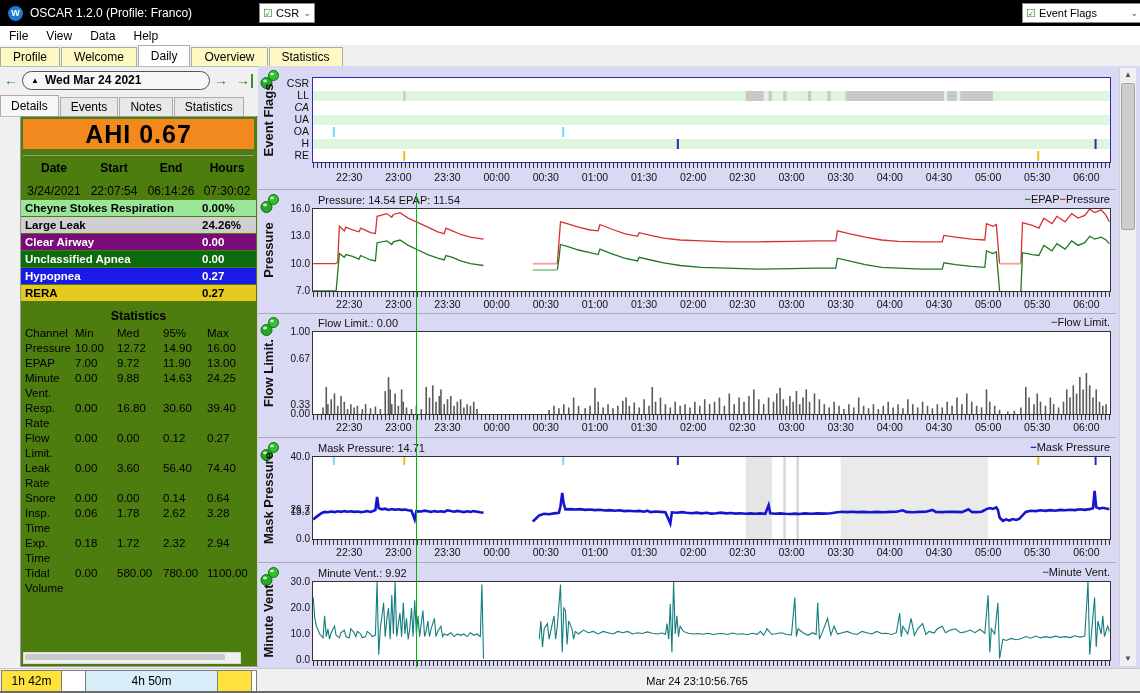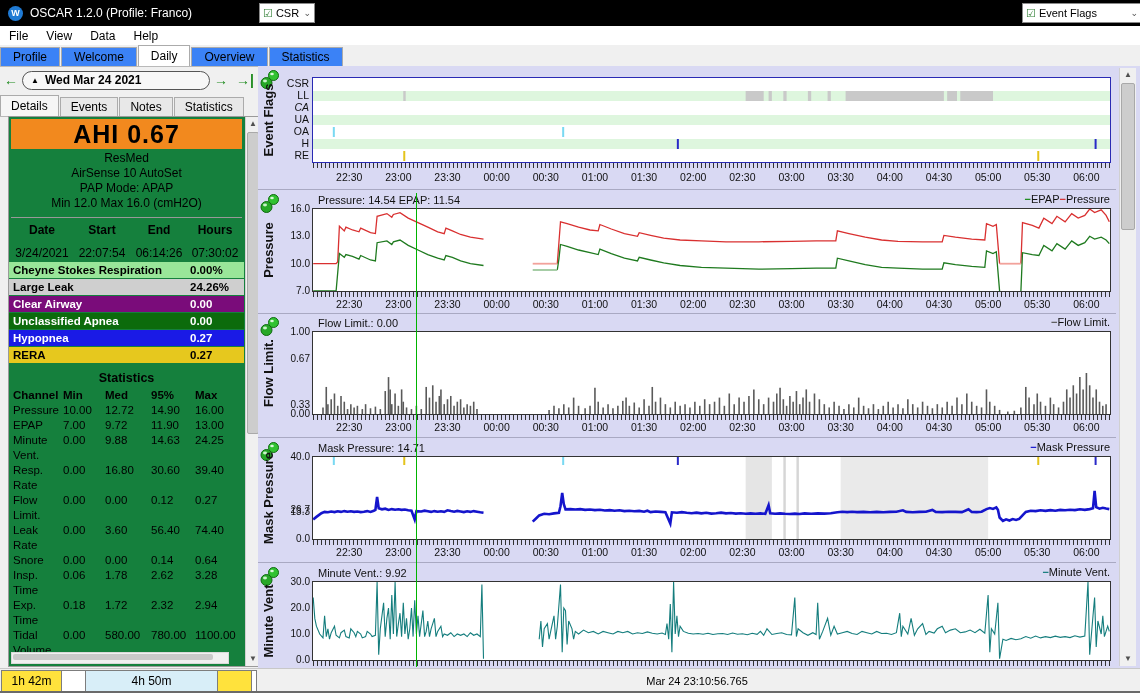--- a/index.html
+++ b/index.html
@@ -13,47 +13,47 @@
   .title-text{font-size:12px;}
   .win-controls{margin-left:auto;display:flex;height:26px;}
   .win-btn{width:44px;height:26px;display:flex;align-items:center;justify-content:center;color:#fff;font-size:13px;}
   .restore-glyph{position:relative;width:9px;height:9px;border:1px solid #fff;background:#000;}
   .restore-glyph::before{content:"";position:absolute;left:2px;top:-4px;width:9px;height:9px;border:1px solid #fff;}
   
   .menubar{position:absolute;left:0;top:26px;width:1140px;height:19px;background:#fff;display:flex;align-items:center;border-bottom:1px solid #e3e3e3;}
   .menu-item{padding:0 9px;font-size:12px;}
   
   .maintabs{position:absolute;left:0;top:45px;width:1140px;height:21px;background:#f0f0f0;display:flex;align-items:flex-end;border-bottom:1px solid #b9b9b9;}
-  .mtab{height:18px;line-height:18px;padding:0 12px;font-size:12px;background:#3b82f6;border:1px solid #ababab;border-bottom:none;margin-right:1px;}
+  .mtab{height:18px;line-height:18px;padding:0 12px;font-size:12px;background:#fef9c3;border:1px solid #ababab;border-bottom:none;margin-right:1px;}
   .mtab.active{background:#fff;height:20px;line-height:20px;position:relative;z-index:2;}
   
   .datenav{position:absolute;left:0;top:68px;width:257px;height:24px;display:flex;align-items:center;background:#f0f0f0;}
   .nav-arrow{color:#1c8a1c;font-weight:bold;font-size:14px;padding:0 4px;}
   .date-pill{flex:0 0 178px;height:17px;border:1px solid #555;border-radius:10px;display:flex;align-items:center;
              font-size:12px;font-weight:600;background:#f7f7f7;padding-left:8px;gap:6px;}
   .date-pill .tri{font-size:8px;}
   
   .paneltabs{position:absolute;left:0;top:93px;width:257px;height:23px;display:flex;align-items:flex-end;border-bottom:1px solid #b9b9b9;background:#f0f0f0;}
   .ptab{height:18px;line-height:18px;padding:0 10px;font-size:12px;background:#e8e8e8;border:1px solid #ababab;border-bottom:none;margin-right:1px;}
   .ptab.active{background:#f6f6f6;height:20px;line-height:20px;}
   
-  .details{position:absolute;left:8px;top:116px;width:251px;height:549px;border:1px solid #9a9a9a;background:#15803d;overflow:hidden;}
+  .details{position:absolute;left:20px;top:116px;width:251px;height:549px;border:1px solid #9a9a9a;background:#4d7c0f;overflow:hidden;}
   .details-inner{position:absolute;left:0;top:0;width:235px;}
   .ahi-banner{margin:2px;height:30px;display:flex;align-items:center;justify-content:center;
               font-size:25px;font-weight:bold;letter-spacing:1px;}
   .mach-line{text-align:center;font-size:12px;line-height:15px;}
   .sep-line{border-top:1px solid #999;margin:6px 2px 4px 2px;}
   .sess-grid{display:grid;grid-template-columns:62px 58px 56px 56px;font-size:12px;padding-left:2px;}
   .sess-grid .h{font-weight:bold;text-align:center;line-height:16px;}
   .sess-grid .v{text-align:center;line-height:15px;margin-top:8px;}
   .ev-row{height:16px;display:flex;align-items:center;font-size:11.5px;font-weight:bold;padding-left:4px;margin-top:1px;}
   .ev-row .val{flex:0 0 54px;margin-left:auto;}
   .stats-title{text-align:center;font-weight:bold;font-size:12.5px;margin:8px 0 2px 0;}
   .stats-grid{display:grid;grid-template-columns:50px 42px 46px 44px 42px;font-size:11.5px;padding-left:4px;row-gap:0;}
-  .stats-grid .sh{font-weight:bold;line-height:16px;}
+  .stats-grid .sh{font-weight:normal;line-height:16px;}
   .stats-grid .sc{line-height:15px;}
   
   .vscroll{position:absolute;background:#f0f0f0;border-left:1px solid #d0d0d0;}
   .vscroll .arr{position:absolute;left:0;width:100%;height:14px;color:#505050;font-size:8px;text-align:center;line-height:14px;background:#f0f0f0;}
   .vscroll .thumb{position:absolute;left:1px;right:1px;background:#cdcdcd;border:1px solid #a9a9a9;border-radius:2px;}
   .hscroll{position:absolute;height:10px;background:#f0f0f0;border:1px solid #d9d9d9;}
   .hscroll .thumb{position:absolute;top:1px;height:6px;background:#c9c9c9;border-radius:2px;}
   
   .sessionbar{position:absolute;left:1px;top:670px;width:254px;height:20px;border:1px solid #7d7d7d;background:#fff;display:flex;}
   .sess-seg{height:100%;border-right:1px solid #7d7d7d;display:flex;align-items:center;justify-content:center;
@@ -125,26 +125,20 @@
   <div class="paneltabs">
       <span class="ptab active">Details</span>
       <span class="ptab">Events</span>
       <span class="ptab">Notes</span>
       <span class="ptab">Statistics</span>
     </div>
 
   <div class="details">
     <div class="details-inner">
       <div class="ahi-banner" style="background: rgb(242, 137, 30);">AHI 0.67</div>
-      <div id="machine-info">
-          <div class="mach-line">ResMed</div>
-          <div class="mach-line">AirSense 10 AutoSet</div>
-          <div class="mach-line">PAP Mode: APAP</div>
-          <div class="mach-line">Min 12.0 Max 16.0 (cmH2O)</div>
-        </div>
       <div class="sep-line"></div>
       <div class="sess-grid" id="sess-grid">
           <span class="h">Date</span>
           <span class="h">Start</span>
           <span class="h">End</span>
           <span class="h">Hours</span>
           <span class="v">3/24/2021</span>
           <span class="v">22:07:54</span>
           <span class="v">06:14:26</span>
           <span class="v">07:30:02</span>

